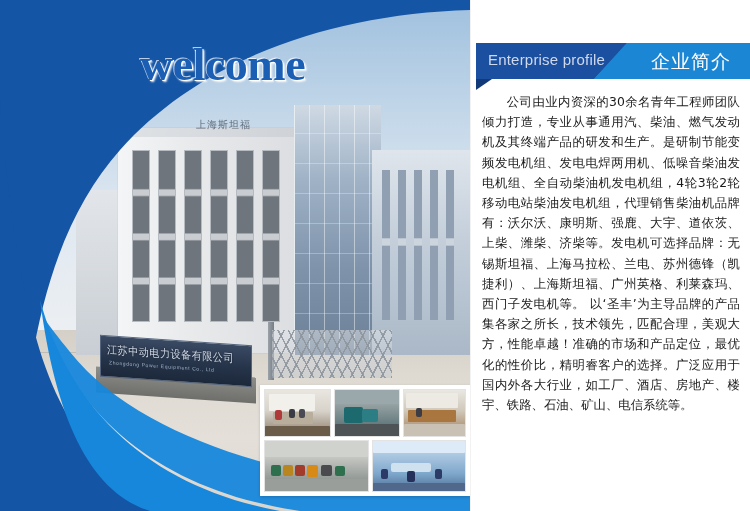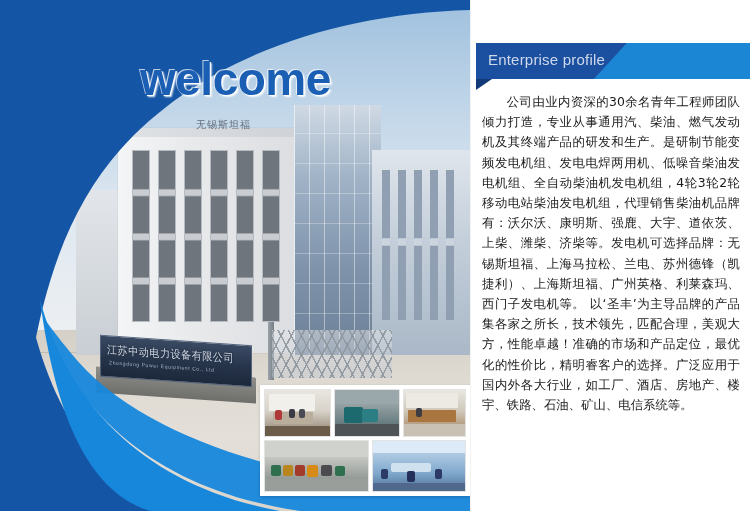--- a/index.html
+++ b/index.html
@@ -170,26 +170,25 @@
   .corner-wedge { position: absolute; left: 0; top: 0; width: 470px; height: 511px; }
 
   
   .welcome {
     position: absolute;
     left: 140px; top: 38px;
     font-size: 46px;
     font-weight: bold;
     color: #1a5fb4;
     letter-spacing: -0.5px;
-    font-family: Liberation Sans, sans-serif;
+    font-family: Liberation Serif, serif;
     text-shadow:
       1px 1px 0 #ffffff,
       2px 2px 2px rgba(255,255,255,0.9),
       -1px -1px 0 rgba(255,255,255,0.7);
-    margin-top: 14px;
   }
 
   
   .collage {
     position: absolute;
     left: 260px; top: 385px;
     width: 210px; height: 111px;
     background: #ffffff;
     padding: 4px;
     box-sizing: border-box;
@@ -308,21 +307,21 @@
     <div class="bldg-main">
       <div class="roofline"></div>
       <div class="win-col" style="left:14px"></div>
       <div class="win-col" style="left:40px"></div>
       <div class="win-col" style="left:66px"></div>
       <div class="win-col" style="left:92px"></div>
       <div class="win-col" style="left:118px"></div>
       <div class="win-col" style="left:144px"></div>
     </div>
 
-    <div style="position:absolute;left:196px;top:118px;font-family:'DejaVu Sans',sans-serif;font-size:10px;color:#5f6a78;letter-spacing:1px;">无锡斯坦福</div>
+    <div style="position:absolute;left:196px;top:118px;font-family:'DejaVu Sans',sans-serif;font-size:10px;color:#5f6a78;letter-spacing:1px;">上海斯坦福</div>
 
     <div class="bldg-glass">
       <div class="mullion" style="left:14px"></div>
       <div class="mullion" style="left:29px"></div>
       <div class="mullion" style="left:44px"></div>
       <div class="mullion" style="left:59px"></div>
       <div class="mullion" style="left:74px"></div>
       <div class="floor" style="top:28px"></div>
       <div class="floor" style="top:58px"></div>
       <div class="floor" style="top:88px"></div>
@@ -410,20 +409,21 @@
   </div>
 
   <div class="right-panel">
     <div class="panel-edge"></div>
 
     <div class="banner">
       <div class="banner-dark"></div>
       <div class="banner-light"></div>
       <div class="banner-tail"></div>
       <div class="banner-en">Enterprise profile</div>
+      <div class="banner-cn">企业简介</div>
     </div>
 
     <div class="copy">
       <p>公司由业内资深的30余名青年工程师团队倾力打造，专业从事通用汽、柴油、燃气发动机及其终端产品的研发和生产。是研制节能变频发电机组、发电电焊两用机、低噪音柴油发电机组、全自动柴油机发电机组，4轮3轮2轮移动电站柴油发电机组，代理销售柴油机品牌有：沃尔沃、康明斯、强鹿、大宇、道依茨、上柴、潍柴、济柴等。发电机可选择品牌：无锡斯坦福、上海马拉松、兰电、苏州德锋（凯捷利）、上海斯坦福、广州英格、利莱森玛、西门子发电机等。 以‘圣丰’为主导品牌的产品集各家之所长，技术领先，匹配合理，美观大方，性能卓越！准确的市场和产品定位，最优化的性价比，精明睿客户的选择。广泛应用于国内外各大行业，如工厂、酒店、房地产、楼宇、铁路、石油、矿山、电信系统等。</p>
     </div>
   </div>
 
 </div>
 
 </body></html>

